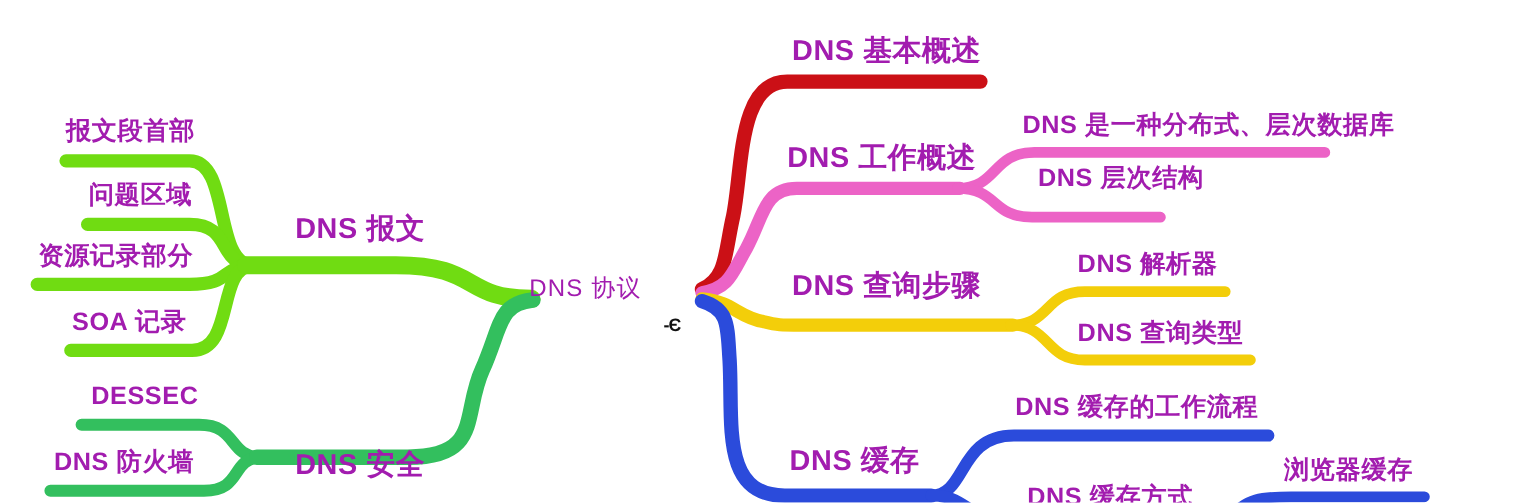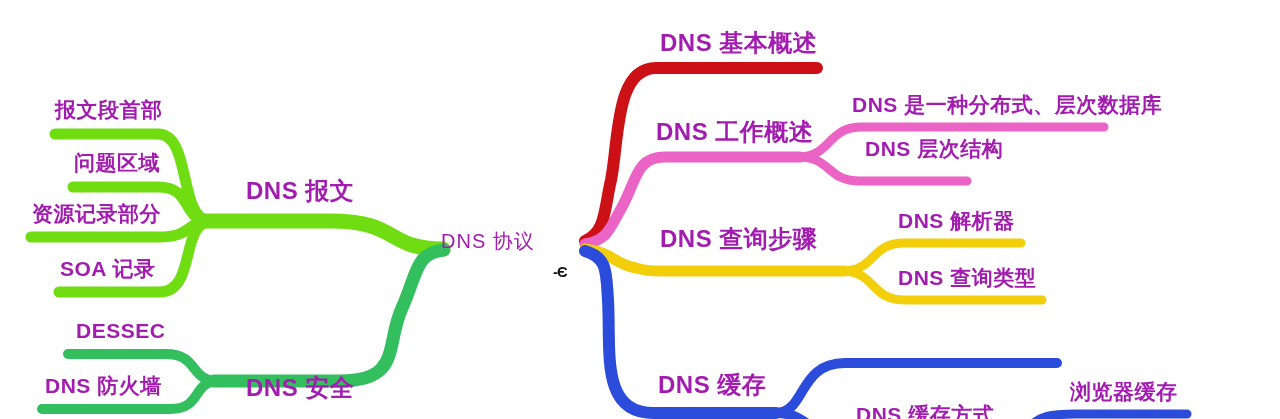--- a/index.html
+++ b/index.html
@@ -81,16 +81,17 @@
 
   <div class="lbl lbl-main" style="left:656px;top:119px;">DNS 工作概述</div>
   <div class="lbl lbl-child" style="left:852px;top:94px;">DNS 是一种分布式、层次数据库</div>
   <div class="lbl lbl-child" style="left:852px;top:138px;margin-left:13px;">DNS 层次结构</div>
 
   <div class="lbl lbl-main" style="left:660px;top:226px;">DNS 查询步骤</div>
   <div class="lbl lbl-child" style="left:898px;top:210px;">DNS 解析器</div>
   <div class="lbl lbl-child" style="left:898px;top:267px;">DNS 查询类型</div>
 
   <div class="lbl lbl-main" style="left:658px;top:372px;">DNS 缓存</div>
+  <div class="lbl lbl-child" style="left:846px;top:329px;">DNS 缓存的工作流程</div>
   <div class="lbl lbl-child" style="left:856px;top:404px;">DNS 缓存方式</div>
   <div class="lbl lbl-child" style="left:1070px;top:381px;">浏览器缓存</div>
 
 </div>
 
 </body></html>

